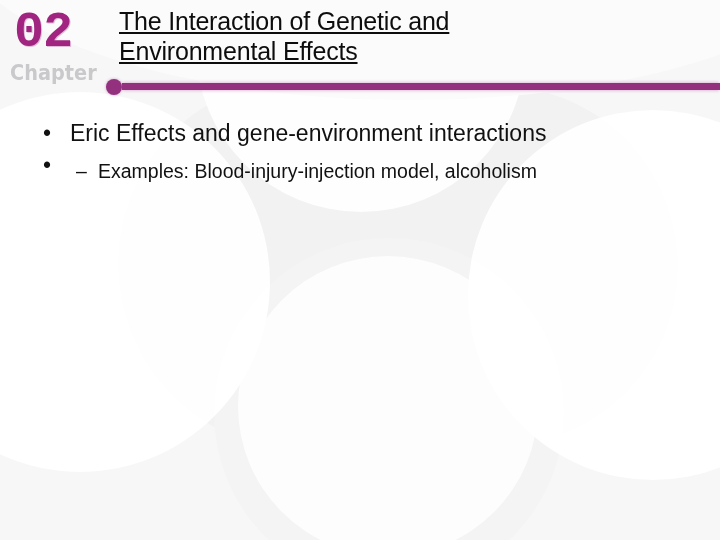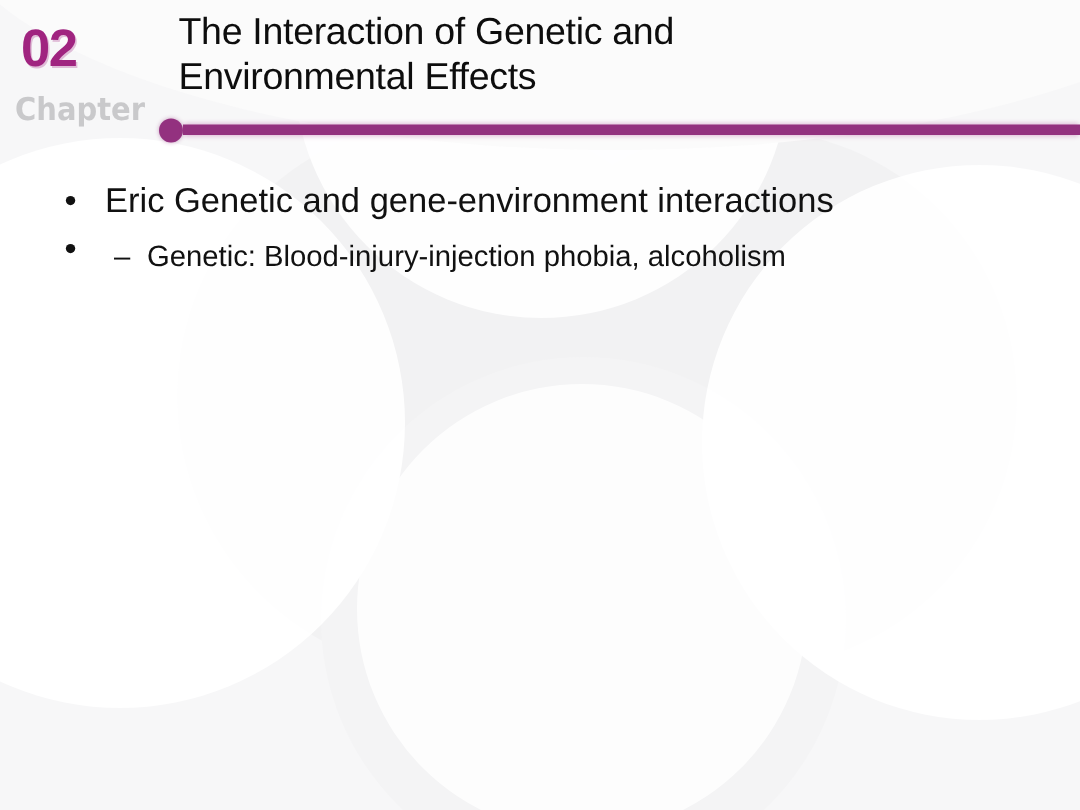--- a/index.html
+++ b/index.html
@@ -102,23 +102,23 @@
     height: 104px;
   }
   .chapter-block {
     position: absolute;
     left: 8px;
     top: 6px;
     width: 100px;
     text-align: left;
   }
   .chapter-number {
-    font-family: Liberation Sans, sans-serif;
+    font-family: Liberation Mono, monospace;
     font-weight: 700;
-    font-size: 35px;
+    font-size: 50px;
     line-height: 54px;
     letter-spacing: -1px;
     color: #a02480;
     margin-left: 6px;
     text-shadow: 1px 1px 0 rgba(160,36,128,0.28);
   }
   .chapter-word {
     font-family: "DejaVu Sans", sans-serif;
     font-weight: 700;
     font-size: 21px;
@@ -133,20 +133,21 @@
   .slide-title {
     position: absolute;
     left: 119px;
     top: 6px;
     width: 470px;
     font-size: 25px;
     line-height: 30px;
     color: #0d0d0d;
     font-weight: 400;
     letter-spacing: -0.2px;
+    text-decoration: underline;
   }
   
   .divider {
     position: absolute;
     left: 122px;
     top: 83px;
     width: 598px;
     height: 7px;
     background: #93317f;
     box-shadow: 0 -2px 3px -1px rgba(196,120,180,0.45),
@@ -230,26 +231,26 @@
     <div class="slide-title">The Interaction of Genetic and Environmental Effects</div>
 
     <div class="divider-dot"></div>
     <div class="divider"></div>
   </div>
 
   <div class="body">
 
     <div class="bullet-row lvl1">
       <span class="marker">•</span>
-      <span>Eric Genetic and gene-environment interactions</span>
+      <span>Eric Effects and gene-environment interactions</span>
     </div>
 
     <div class="bullet-row lvl1">
       <span class="marker">•</span>
     </div>
 
     <div class="bullet-row lvl2">
       <span class="marker">–</span>
-      <span>Genetic: Blood-injury-injection phobia, alcoholism</span>
+      <span>Examples: Blood-injury-injection model, alcoholism</span>
     </div>
 
   </div>
 </div>
 
 </body></html>

